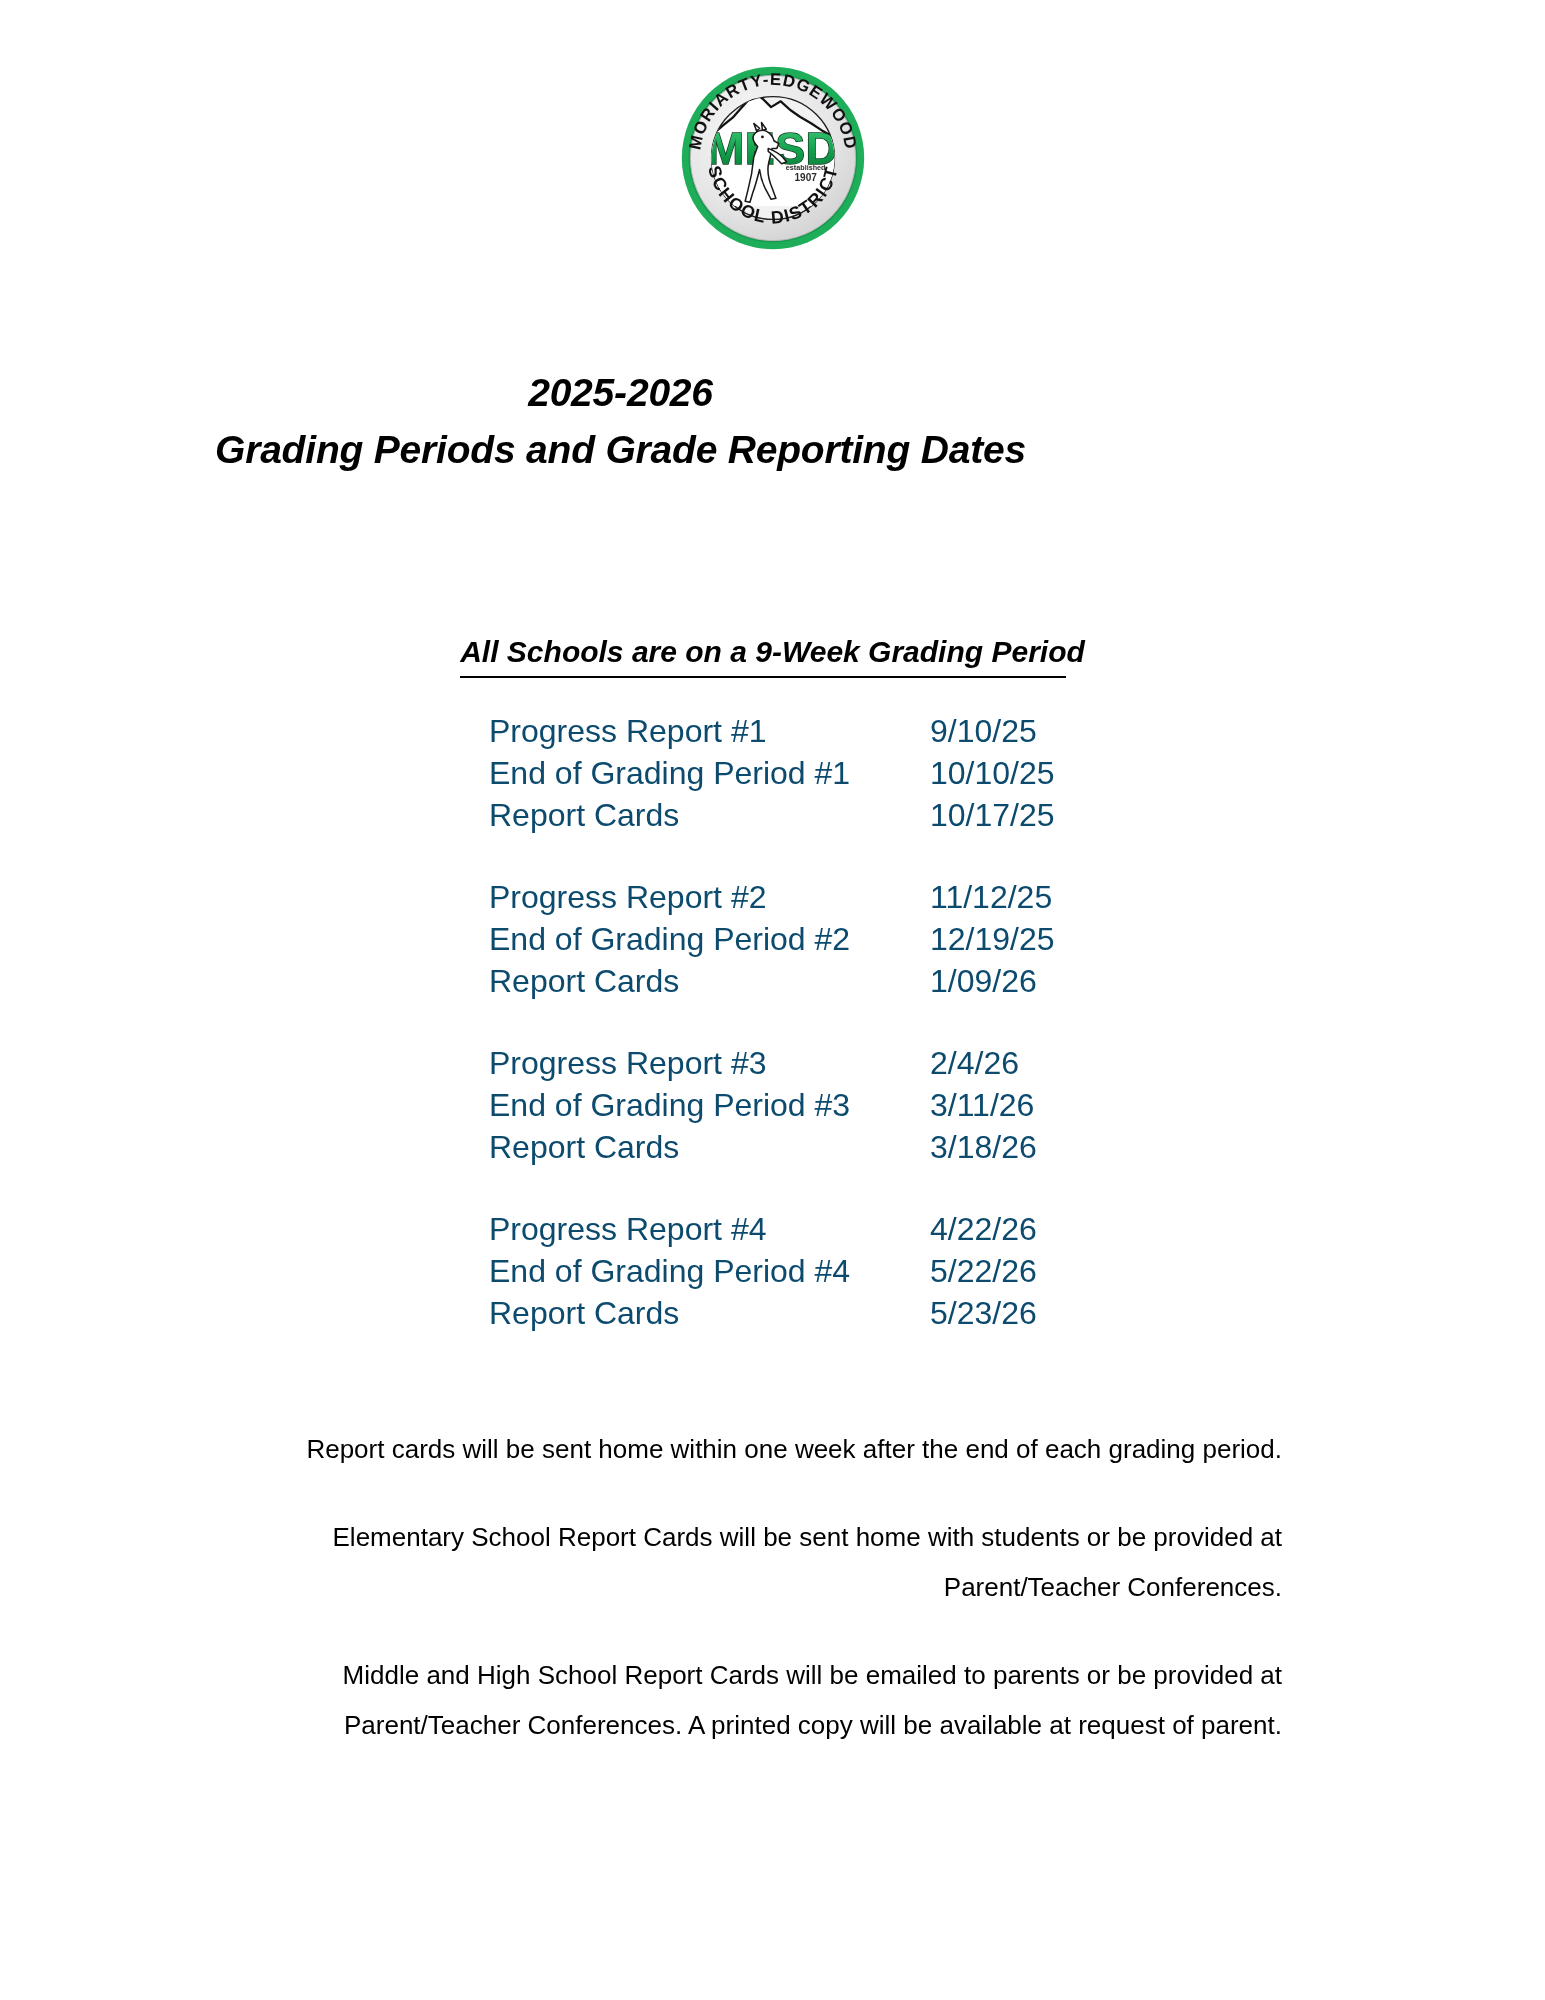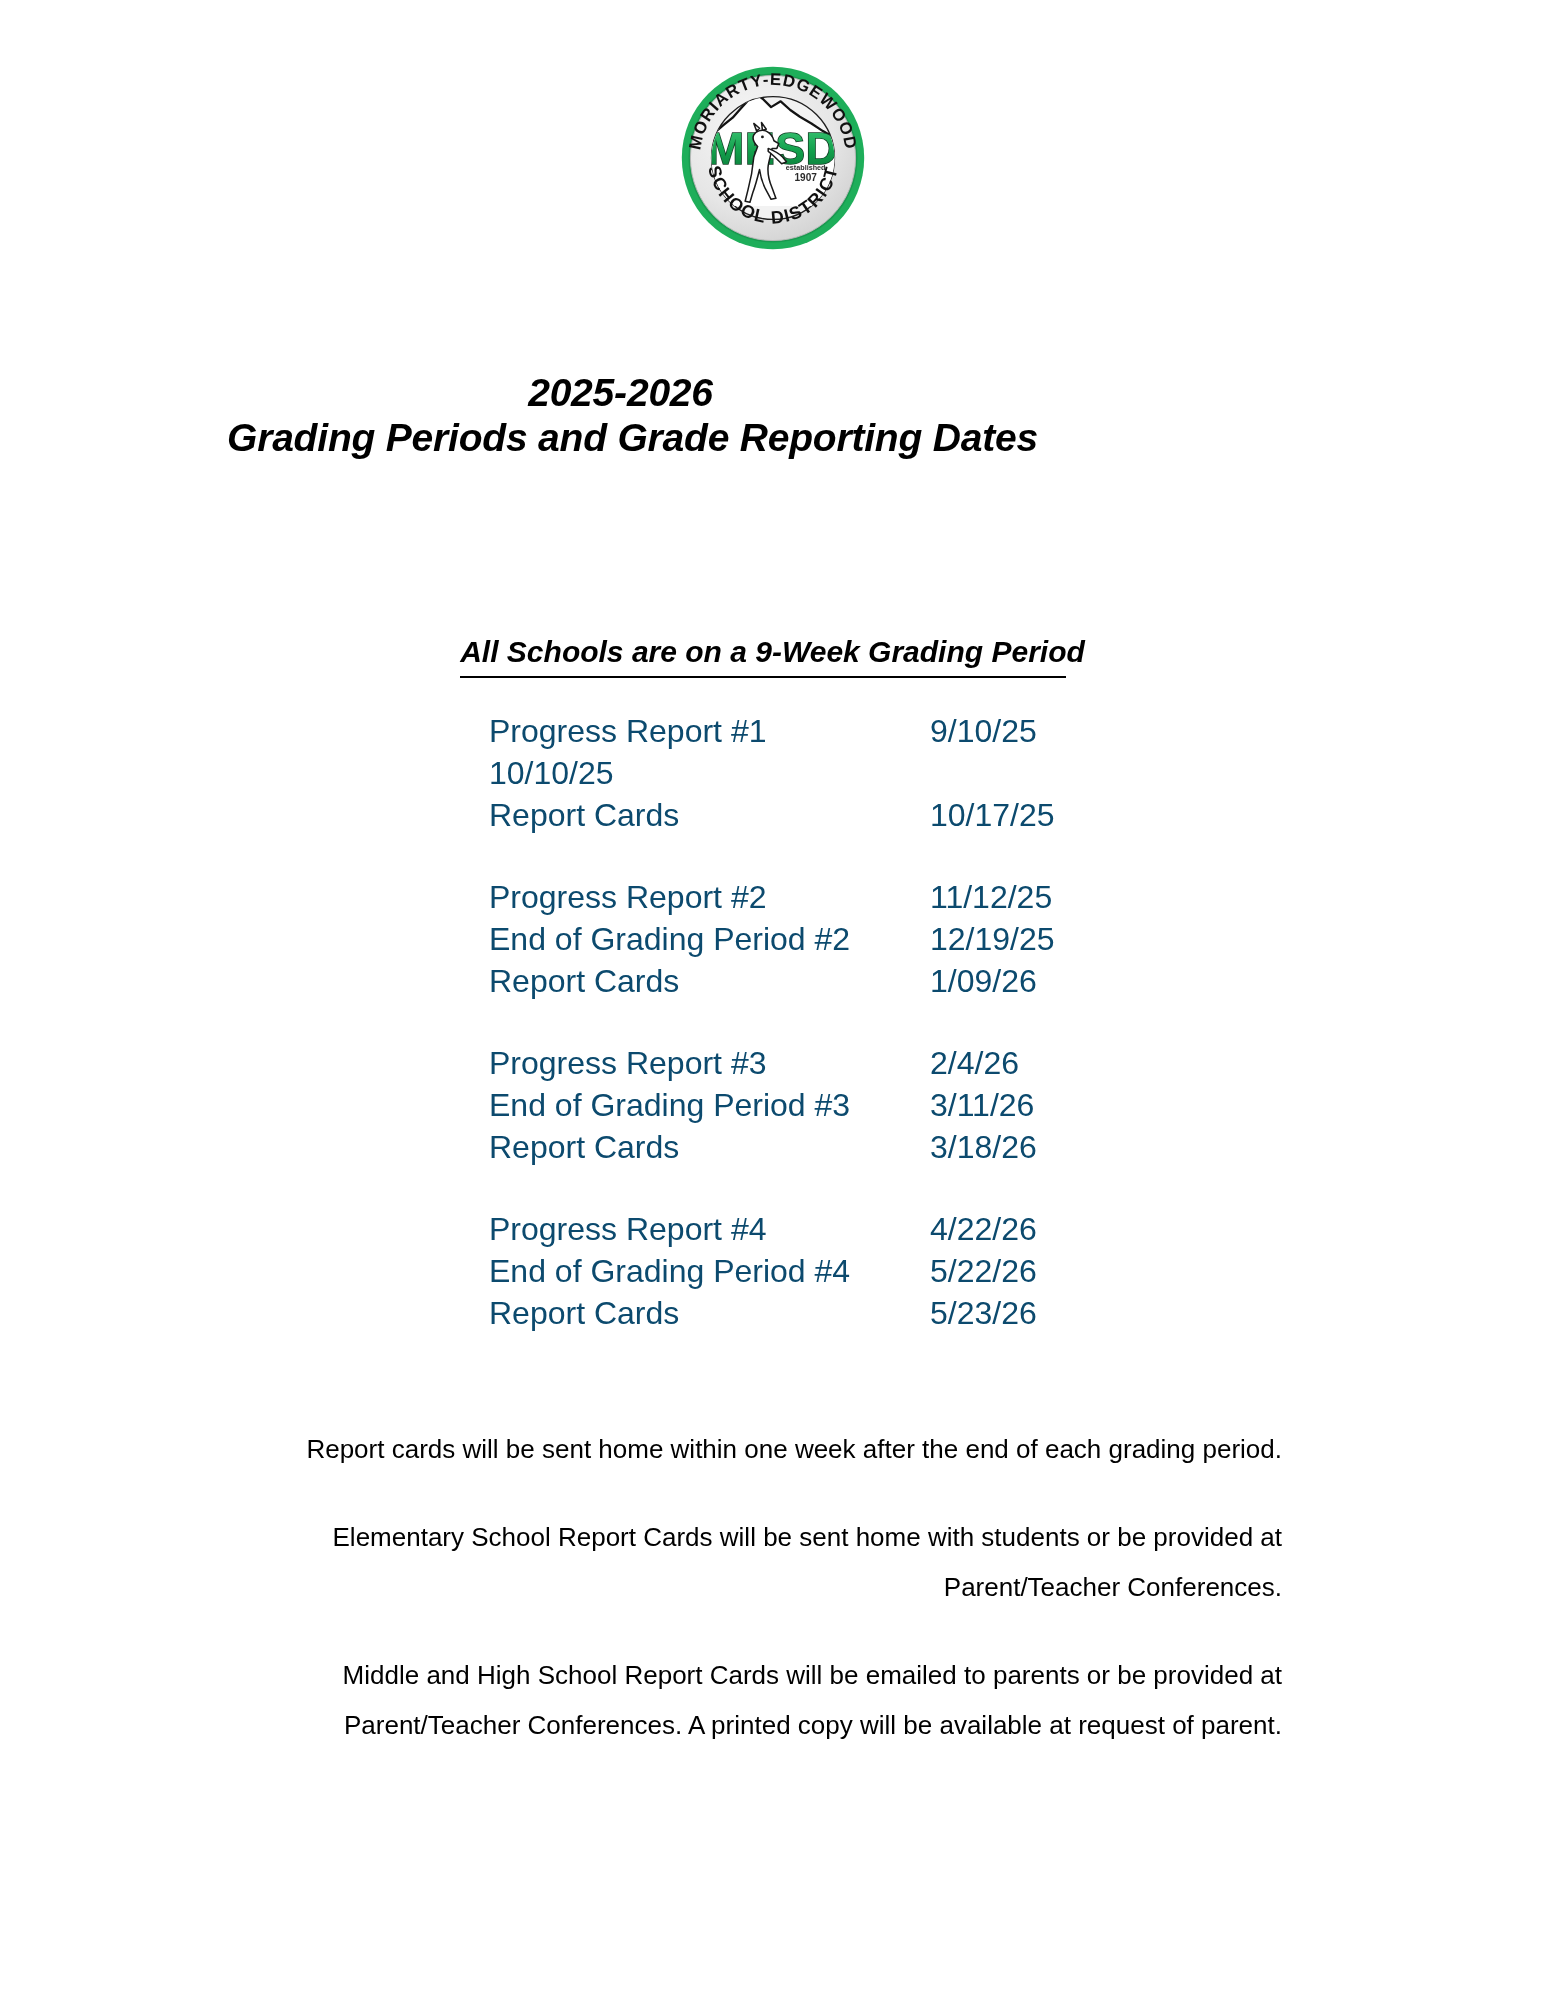--- a/index.html
+++ b/index.html
@@ -48,21 +48,21 @@
     left: 0;
     width: 1241px;
     text-align: center;
     font-weight: bold;
     font-style: italic;
     font-size: 39px;
     letter-spacing: -0.2px;
     color: #000;
   }
   .doc-title.line1 { top: 371px; }
-  .doc-title.line2 { top: 416px; margin-left: 12px; }
+  .doc-title.line2 { top: 428px; }
 
   .subheading {
     position: absolute;
     top: 635px;
     left: 0;
     width: 1545px;
     text-align: center;
     font-weight: bold;
     font-style: italic;
     font-size: 30px;
@@ -199,20 +199,21 @@
   <div class="subheading"><span class="ul">All Schools are on a 9-Week Grading Perio</span><span class="tail">d</span></div>
 
   <div class="schedule">
 
     <div class="sched-block">
       <div class="sched-row">
         <span class="sched-label">Progress Report #1</span>
         <span class="sched-date">9/10/25</span>
       </div>
       <div class="sched-row">
+        <span class="sched-label">End of Grading Period #1</span>
         <span class="sched-date">10/10/25</span>
       </div>
       <div class="sched-row">
         <span class="sched-label">Report Cards</span>
         <span class="sched-date">10/17/25</span>
       </div>
     </div>
 
     <div class="sched-block">
       <div class="sched-row">

